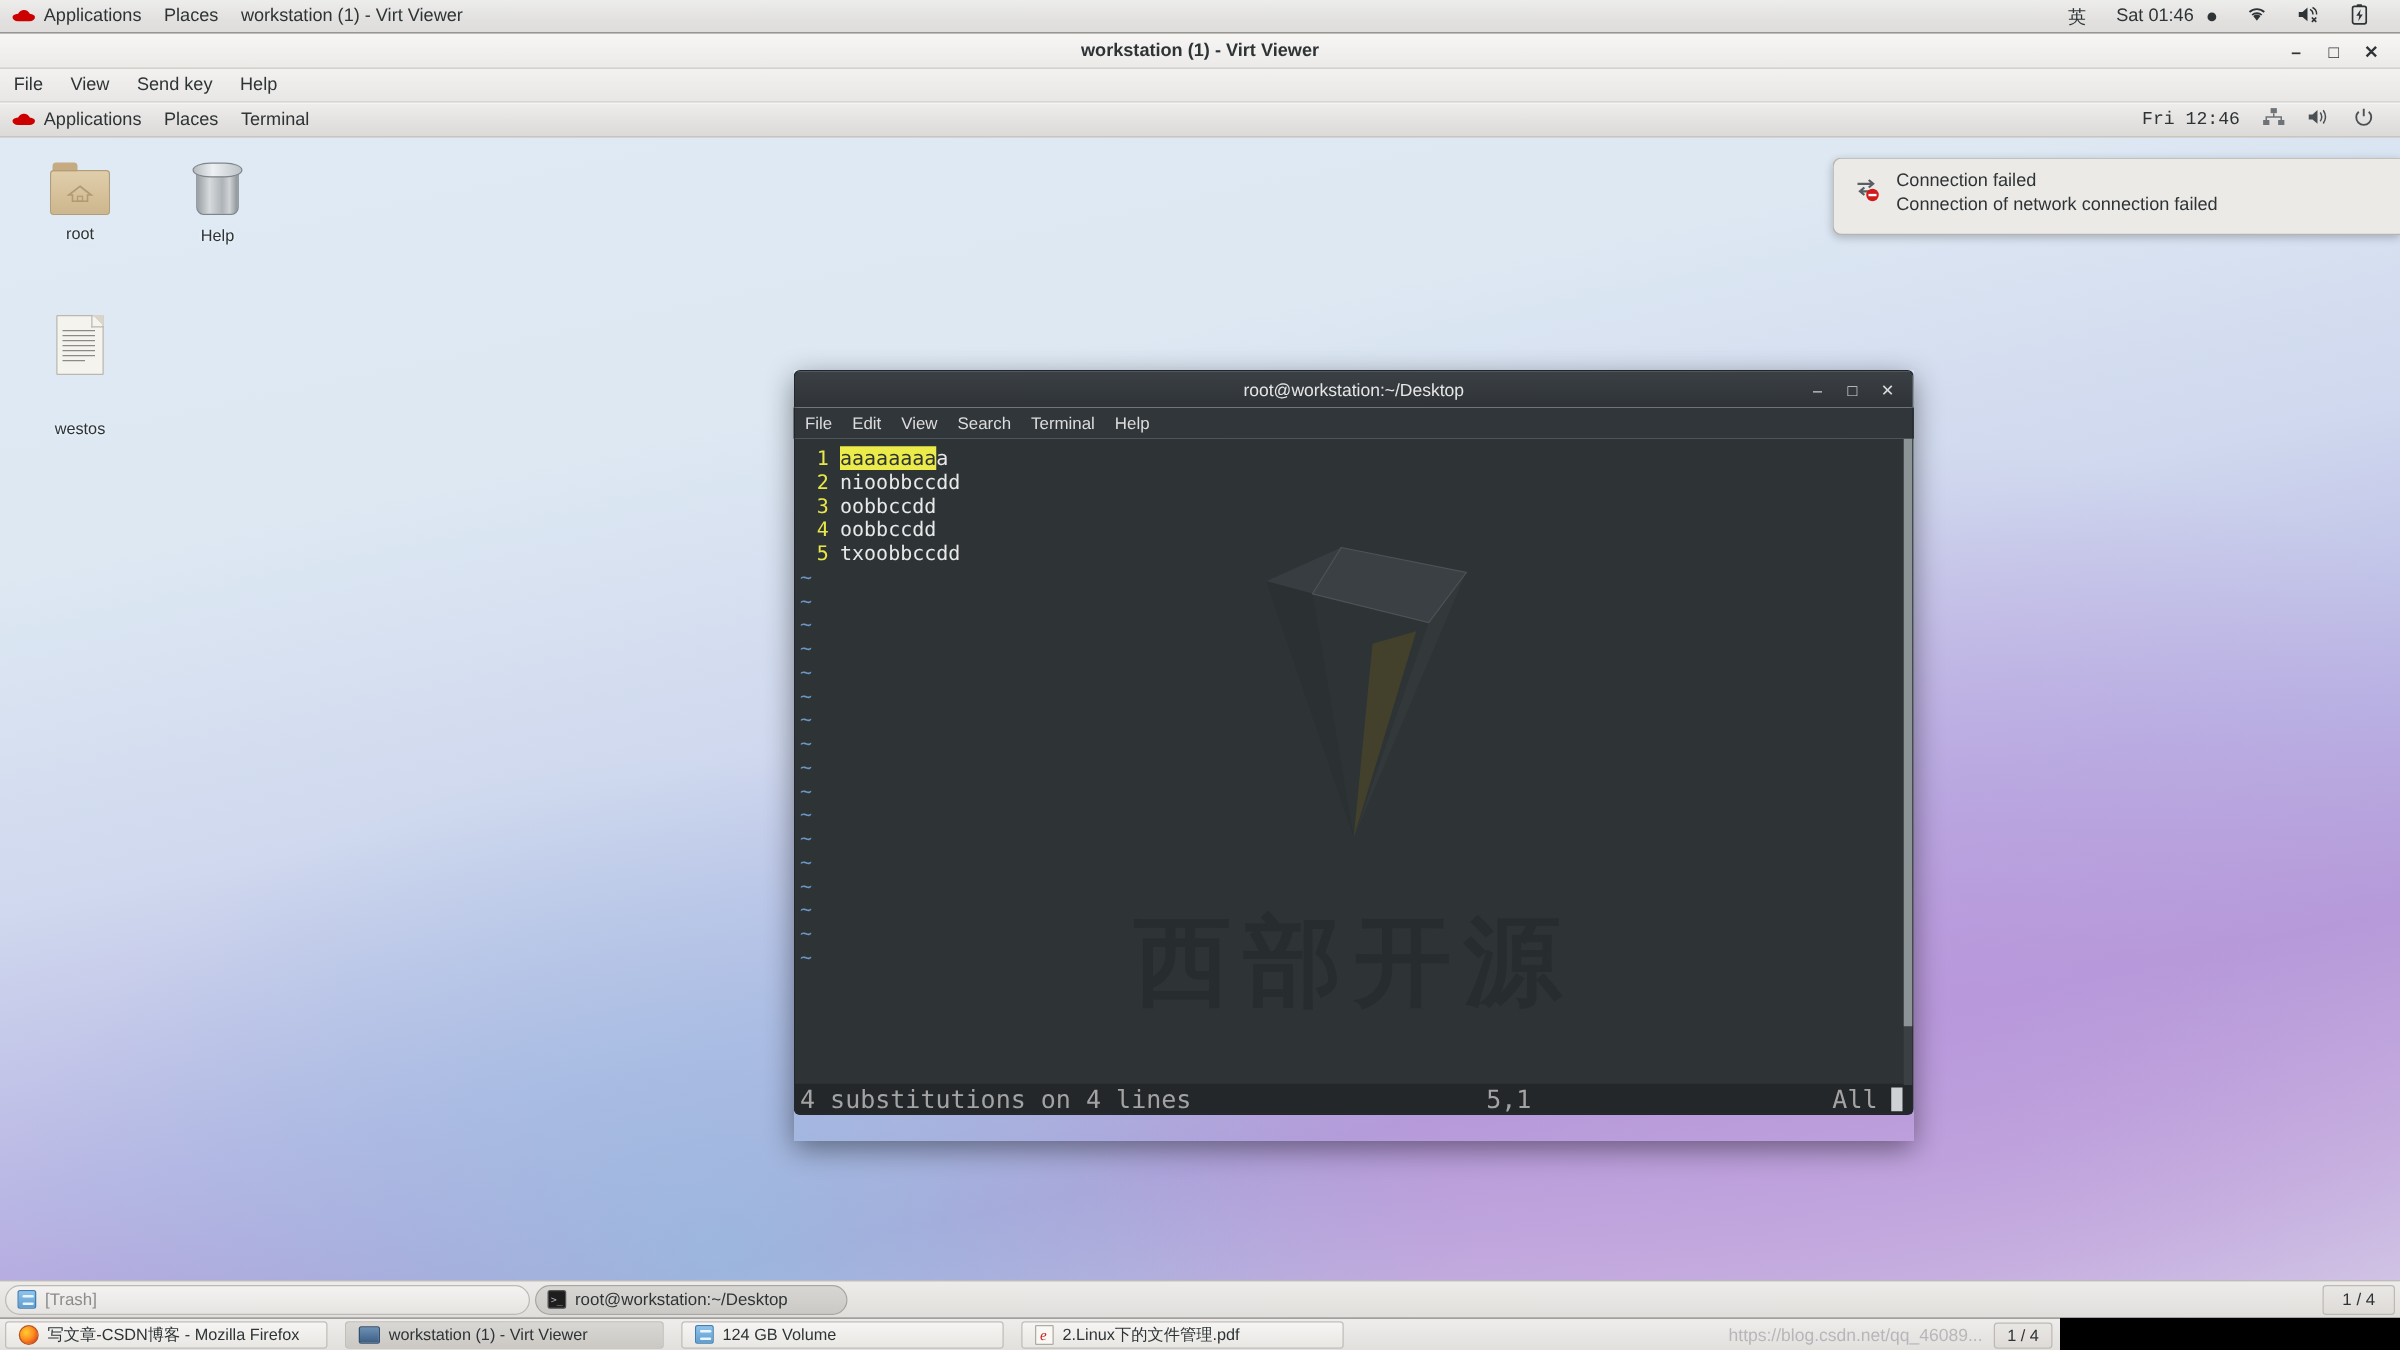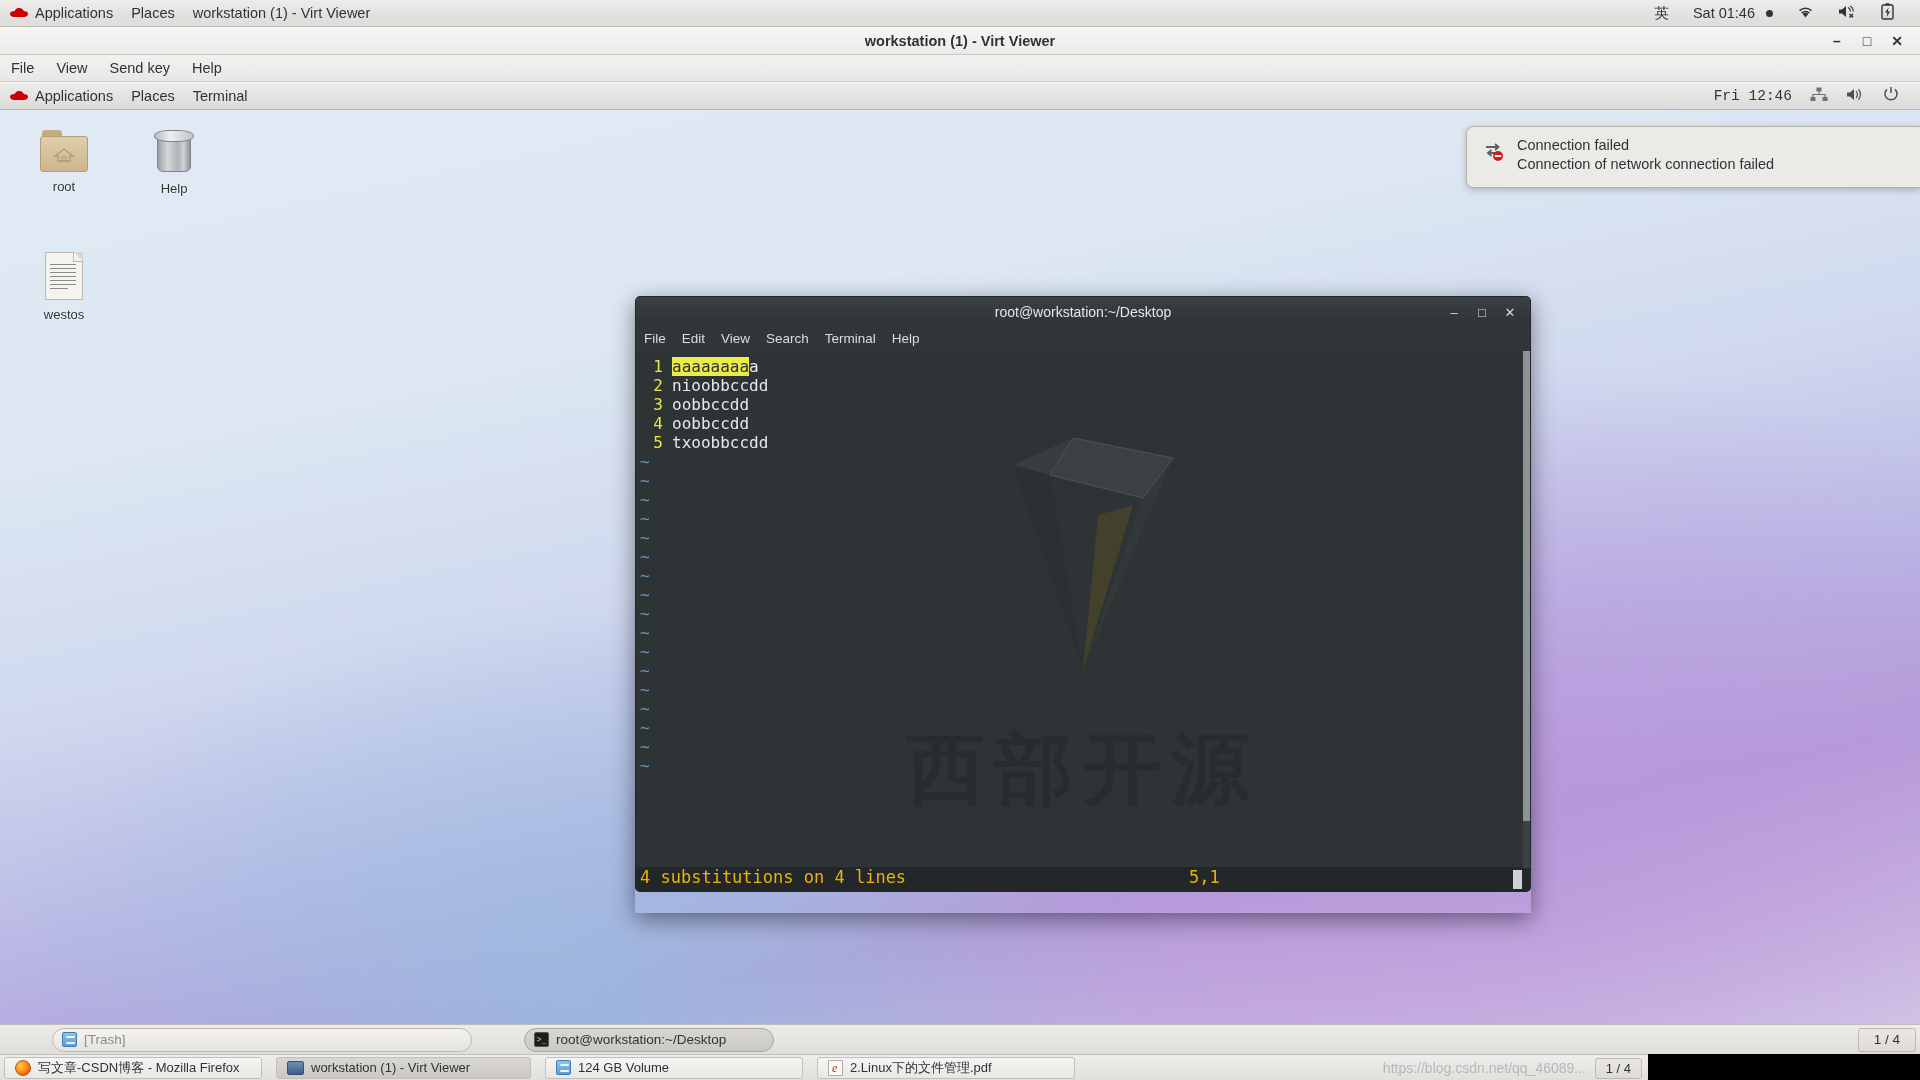--- a/index.html
+++ b/index.html
@@ -209,23 +209,23 @@
   #term-text {
     position: relative; padding: 6px 0 0 0; z-index: 2;
   }
   .tline { height: 19px; line-height: 19px; font-size: 16px; white-space: pre; display: flex; }
   .lnum { width: 36px; text-align: right; color: #e7e74a; padding-right: 9px; flex: none; }
   .tilde { width: 36px; text-align: left; padding-left: 4px; color: #6c95c4; flex: none; }
   .ttext { color: #e8e8e8; }
   .hl { background: #ebeb4a; color: #2e3436; }
   #term-status {
     position: absolute; left: 0; bottom: 0; width: 100%; height: 24px;
-    background: #23272a; color: #eab308;
-    font-family: "DejaVu Sans Mono", monospace; font-size: 17px;
-    display: flex; align-items: flex-start; z-index: 3;
+    background: #23272a; color: #a3a3a3;
+    font-family: "DejaVu Sans Mono", monospace; font-size: 20px;
+    display: flex; align-items: flex-end; z-index: 3;
   }
   #st-msg { padding-left: 4px; }
   #st-pos { position: absolute; left: 553px; }
   #st-all { position: absolute; right: 28px; margin-top: 35px; }
   #term-scrollbar {
     position: absolute; right: 0; top: 0; width: 7px; height: 517px;
     background: #3a4043; z-index: 4;
   }
   #term-scrollbar .thumb {
     position: absolute; left: 0; top: 0; width: 7px; height: 470px; background: #8d9496;
@@ -241,21 +241,21 @@
     background: linear-gradient(to bottom,#edecea,#e0dedb);
     border-top: 1px solid #bfbcb7;
     display: flex; align-items: center; gap: 4px; padding: 0 4px;
     z-index: 45;
   }
   .task-btn {
     height: 24px; display: flex; align-items: center; gap: 7px;
     padding: 0 9px; font-size: 13.5px; color: #2e3436;
     background: linear-gradient(to bottom,#f4f3f1,#e6e4e1);
     border: 1px solid #bdbab5; border-radius: 12px;
-    white-space: nowrap; overflow: hidden; margin-left: 48px;
+    white-space: nowrap; overflow: hidden;
   }
   .task-btn.active {
     background: linear-gradient(to bottom,#d8d6d2,#cbc9c5);
     border-color: #a9a6a1;
   }
   .task-btn.dim { color: #8b8b8b; }
   #guest-pager {
     margin-left: auto; height: 24px; min-width: 58px;
     display: flex; align-items: center; justify-content: center;
     font-size: 13.5px; color: #2e3436;
@@ -436,21 +436,21 @@
       </div>
 
       <div class="desk-icon" style="left:128px; top:18px;">
         <div class="trash-ico">
           <div class="can"></div>
             <div class="lid"></div>
         </div>
         <div class="lbl">Help</div>
       </div>
 
-      <div class="desk-icon" style="left:18px; top:142px;">
+      <div class="desk-icon" style="left:18px; top:142px;gap:28px;">
         <div class="doc-ico">
           <div class="page"></div>
             <div class="fold"></div>
           <div class="ln" style="top:12px;"></div>
             <div class="ln" style="top:16px;"></div>
           <div class="ln" style="top:20px;"></div>
             <div class="ln" style="top:24px;"></div>
           <div class="ln" style="top:28px;"></div>
             <div class="ln" style="top:32px;"></div>
           <div class="ln" style="top:36px;width:18px;"></div>

